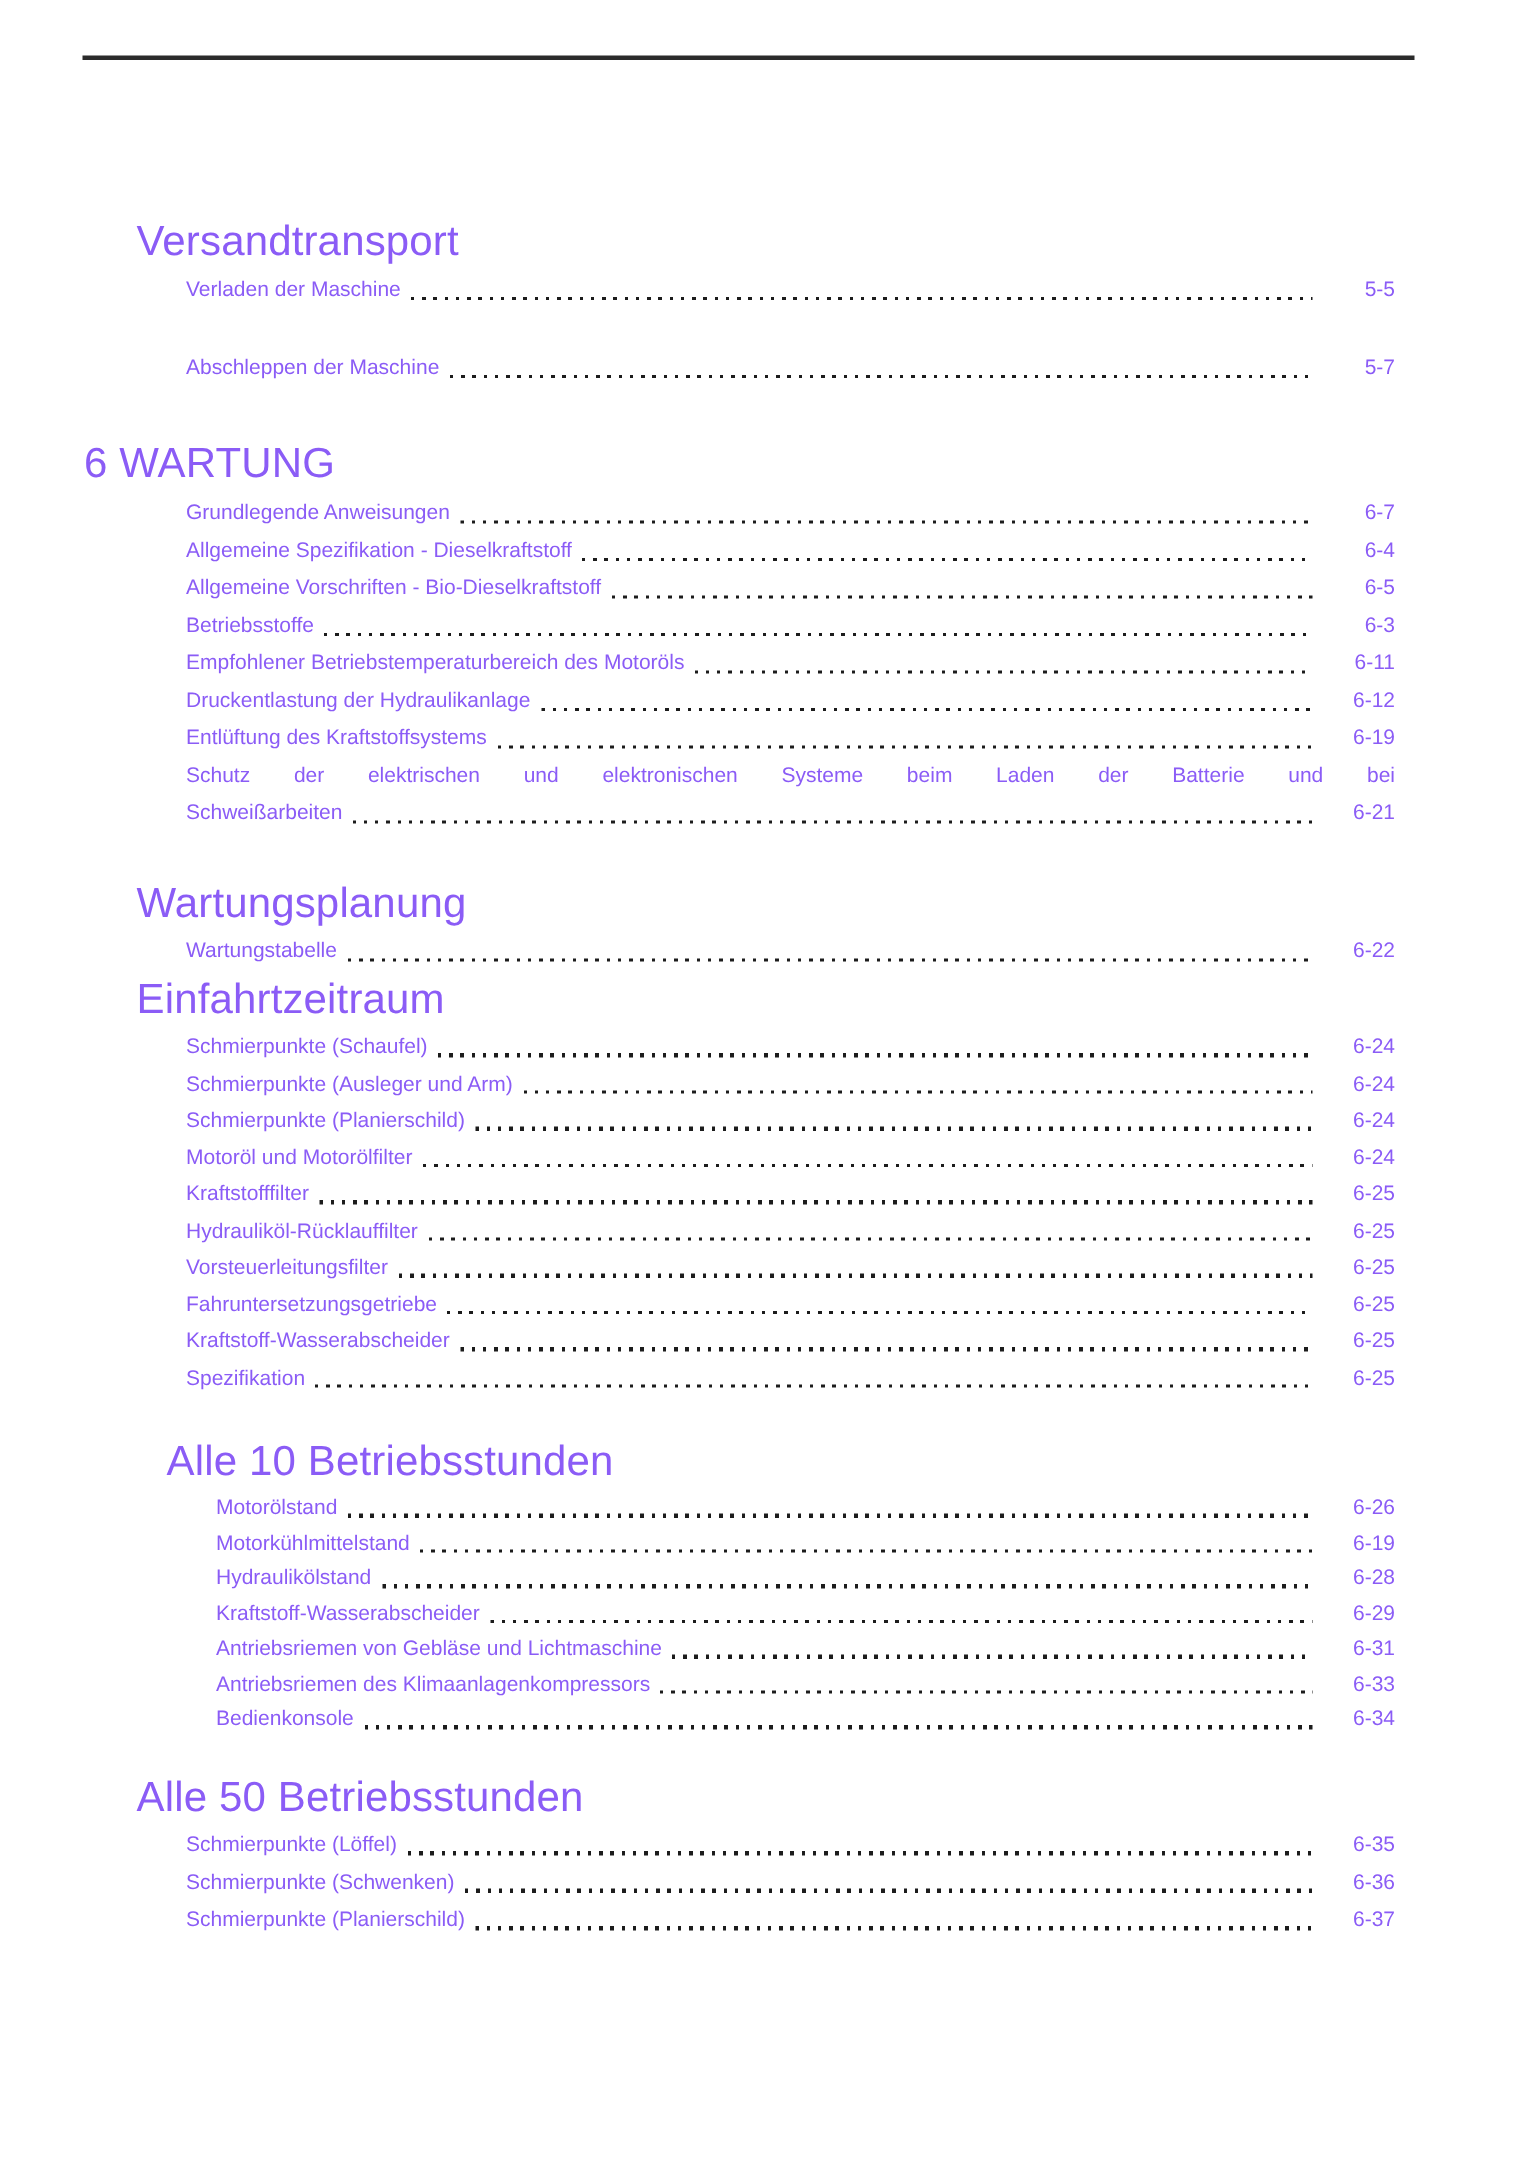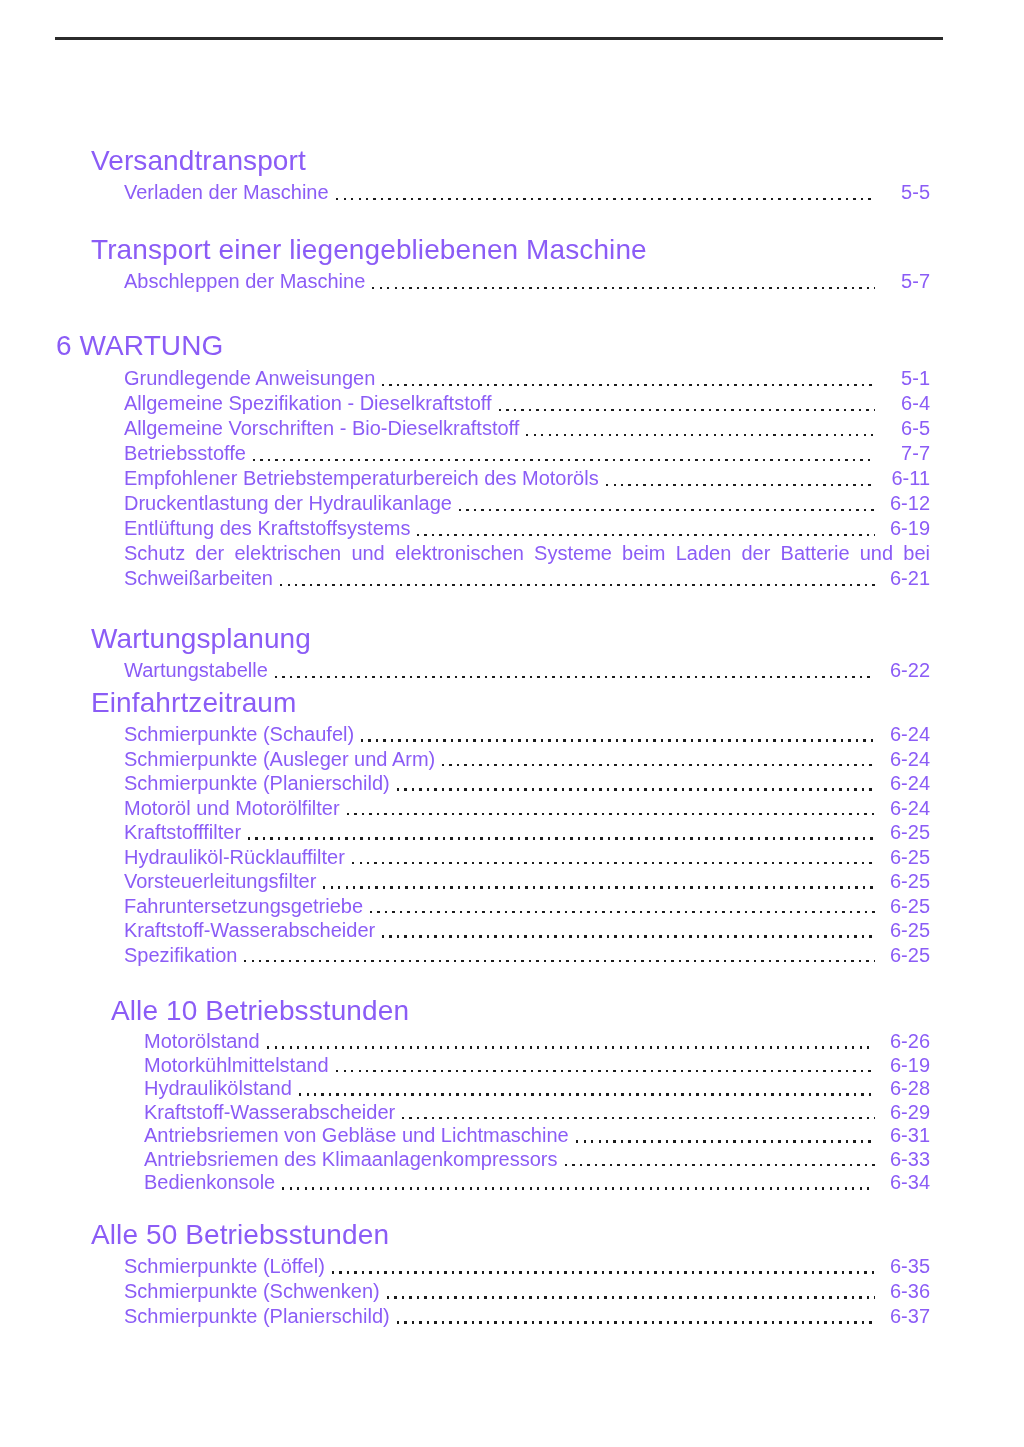--- a/index.html
+++ b/index.html
@@ -27,21 +27,21 @@
     white-space: nowrap;
   }
   .kind-chapter > .heading { margin-left: 56px; }
   .kind-section > .heading { margin-left: 91px; }
 
   
   .rows {
     margin-left: 124px;
     margin-right: 94px;      
     margin-top: 1px;
-    font-size: 20px;
+    font-size: 14px;
     line-height: 25px;
   }
   .sec-5 .rows { line-height: 24.5px; }
   .sec-6 .rows { line-height: 23.5px; }
 
   .row { display: flex; align-items: baseline; }
   .t { white-space: nowrap; }
   .leader {
     flex: 1 1 auto;
     min-width: 18px;
@@ -88,62 +88,61 @@
           <div class="toc-item">
             <div class="row">
               <span class="t">Verladen der Maschine</span>
               <span class="leader"></span>
               <span class="pg">5-5</span>
             </div>
           </div>
         </div>
       </div>
       <div class="toc-section kind-section sec-1">
-        <div class="heading">Transport einer liegengebliebenen Maschine</div>
         <div class="rows">
           <div class="toc-item">
             <div class="row">
               <span class="t">Abschleppen der Maschine</span>
               <span class="leader"></span>
               <span class="pg">5-7</span>
             </div>
           </div>
         </div>
       </div>
       <div class="toc-section kind-chapter sec-2">
         <div class="heading">6 WARTUNG</div>
       </div>
       <div class="toc-section kind-section sec-3">
         <div class="rows">
           <div class="toc-item">
             <div class="row">
               <span class="t">Grundlegende Anweisungen</span>
               <span class="leader"></span>
-              <span class="pg">5-1</span>
+              <span class="pg">6-7</span>
             </div>
           </div>
           <div class="toc-item">
             <div class="row">
               <span class="t">Allgemeine Spezifikation - Dieselkraftstoff</span>
               <span class="leader"></span>
               <span class="pg">6-4</span>
             </div>
           </div>
           <div class="toc-item">
             <div class="row">
               <span class="t">Allgemeine Vorschriften - Bio-Dieselkraftstoff</span>
               <span class="leader"></span>
               <span class="pg">6-5</span>
             </div>
           </div>
           <div class="toc-item">
             <div class="row">
               <span class="t">Betriebsstoffe</span>
               <span class="leader"></span>
-              <span class="pg">7-7</span>
+              <span class="pg">6-3</span>
             </div>
           </div>
           <div class="toc-item">
             <div class="row">
               <span class="t">Empfohlener Betriebstemperaturbereich des Motoröls</span>
               <span class="leader"></span>
               <span class="pg">6-11</span>
             </div>
           </div>
           <div class="toc-item">

